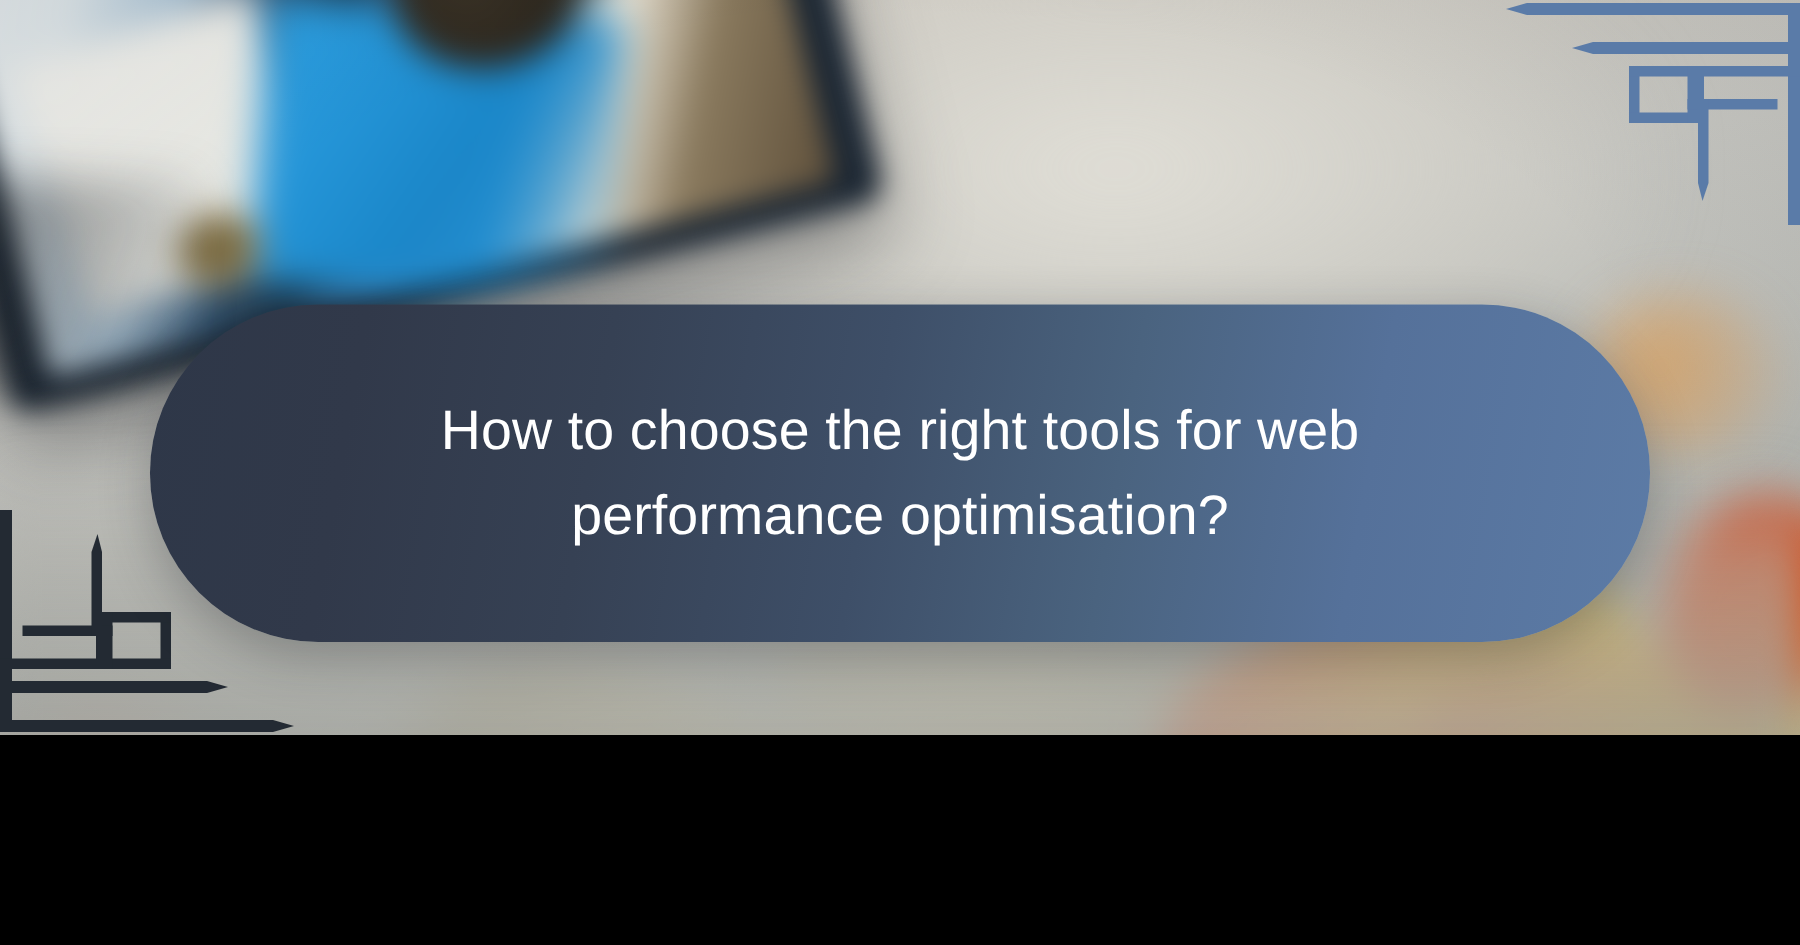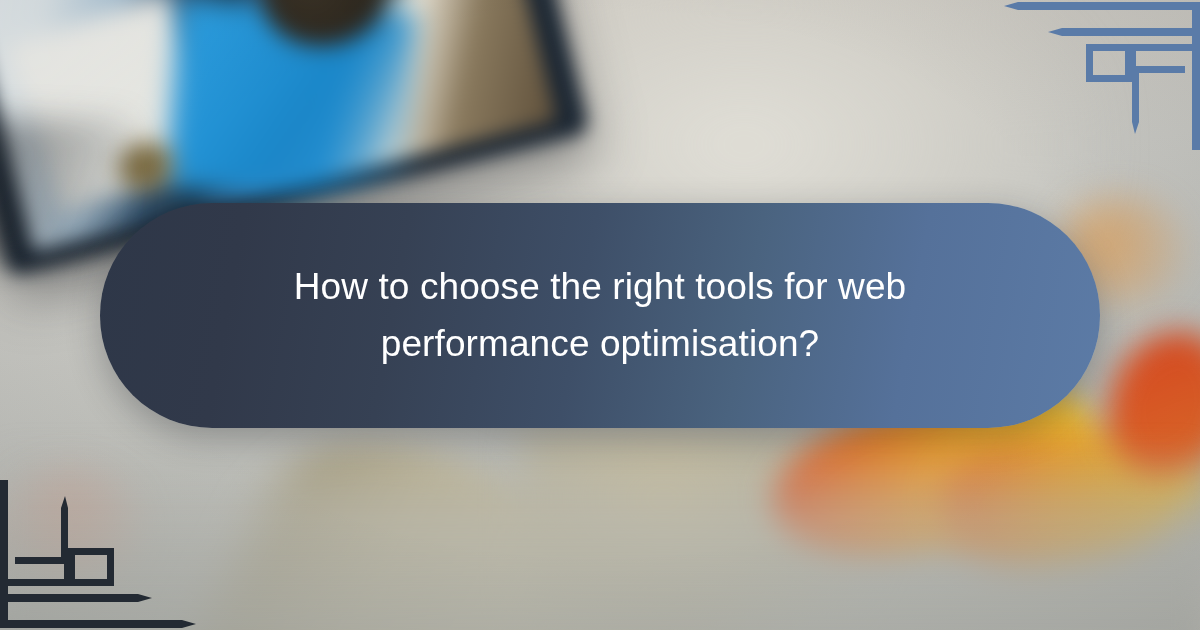--- a/index.html
+++ b/index.html
@@ -8,21 +8,21 @@
     padding: 0;
     background: #000;
   }
   body {
     font-family: "Liberation Sans", sans-serif;
   }
 
   .canvas {
     position: relative;
     width: 1200px;
-    height: 630px;
+    height: 490px;
     overflow: hidden;
     background: #ffffff;
   }
 
   
   .photo-bg {
     position: absolute;
     inset: 0;
     overflow: hidden;
   }

